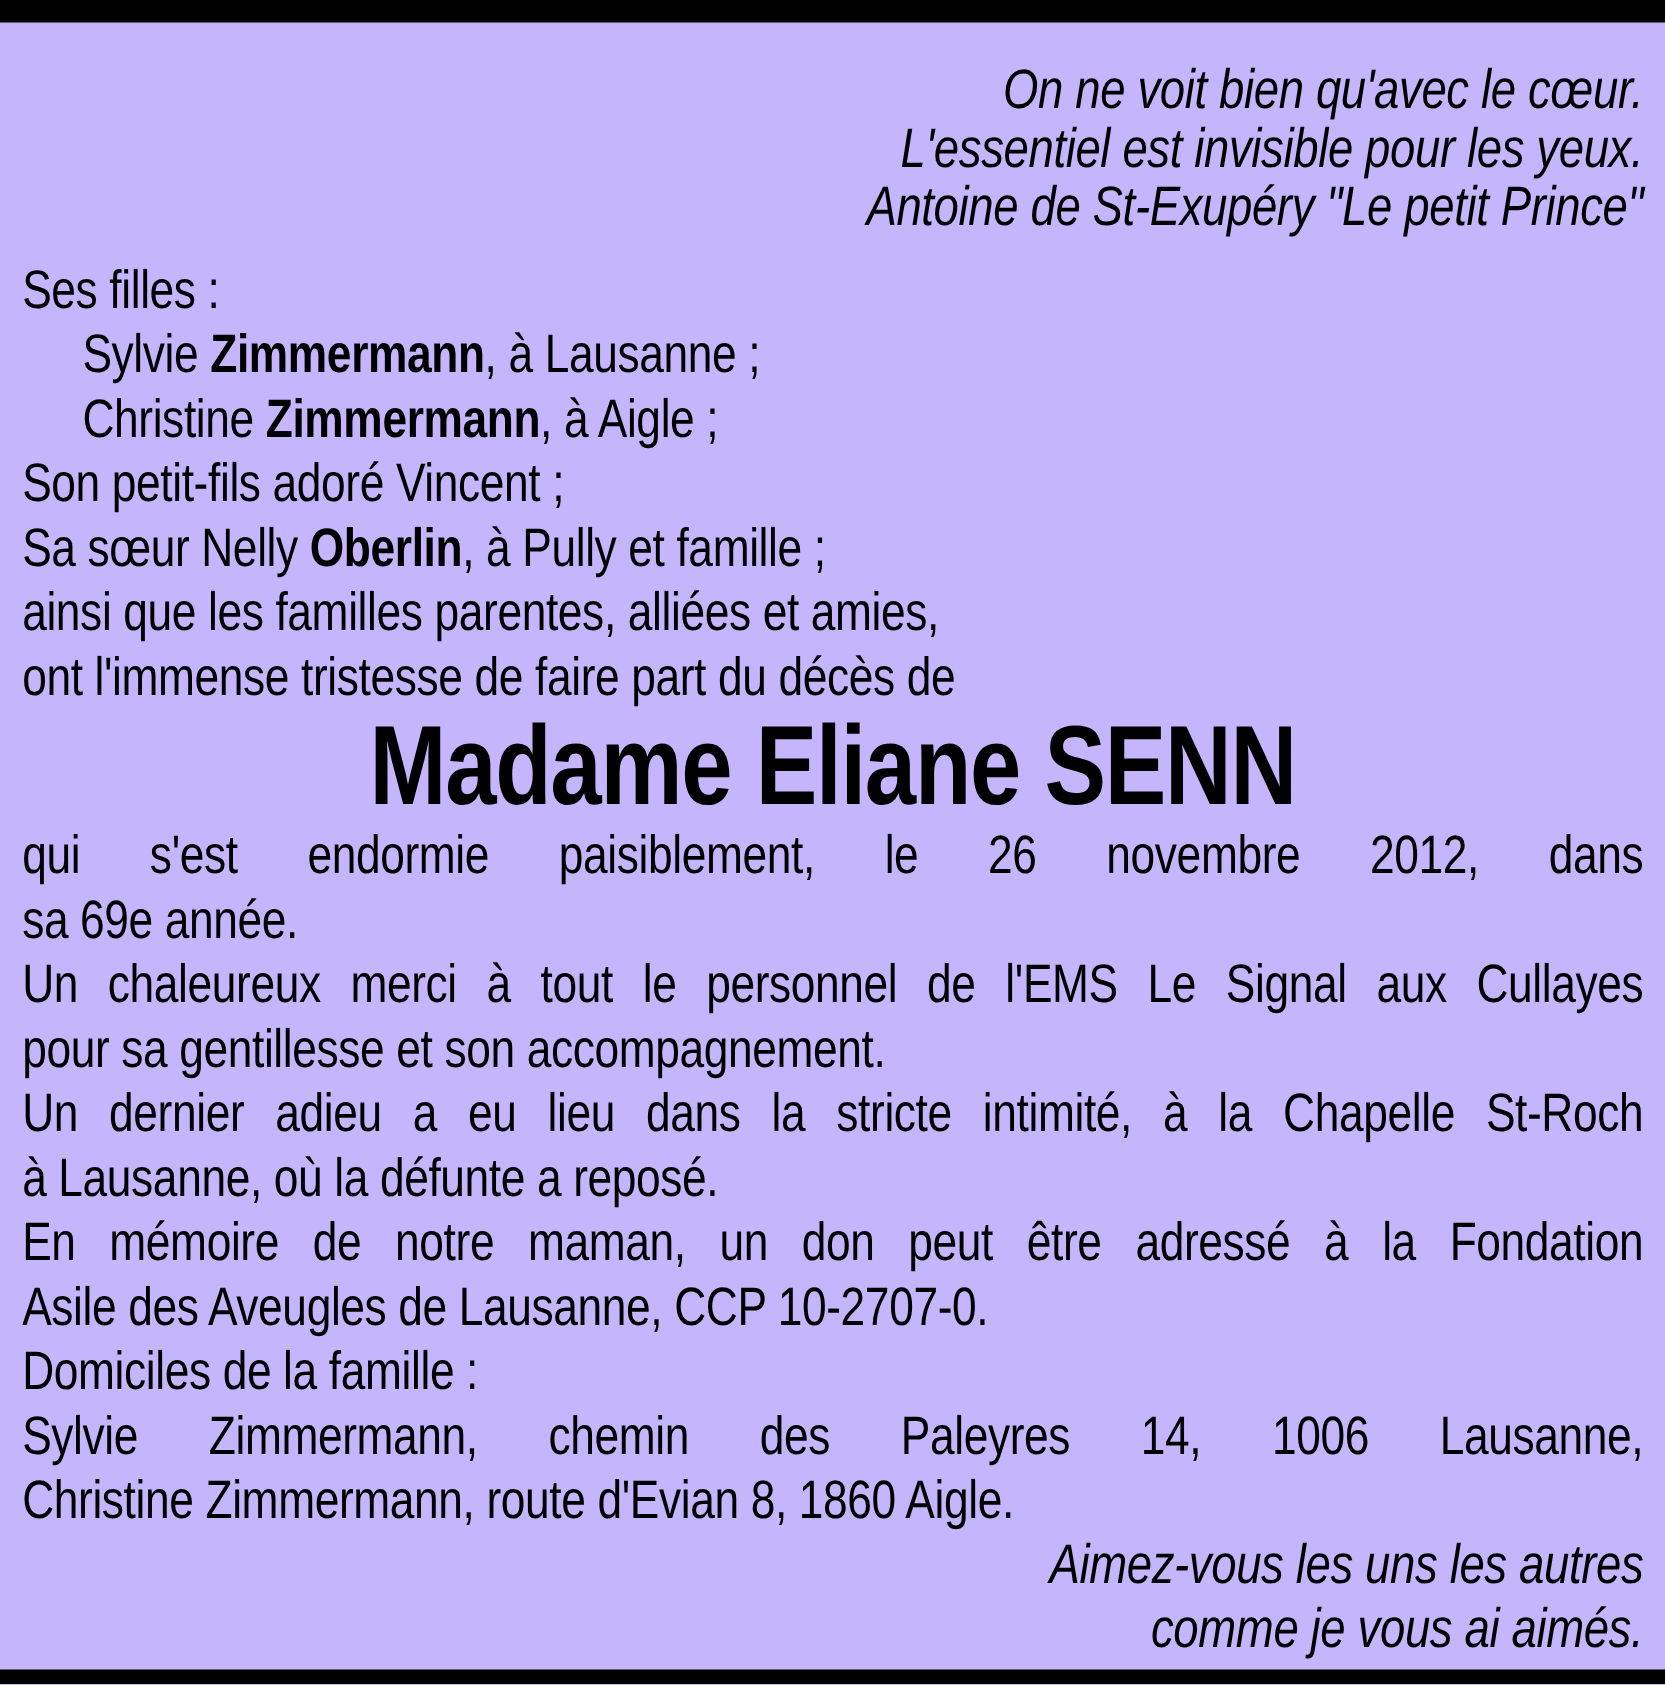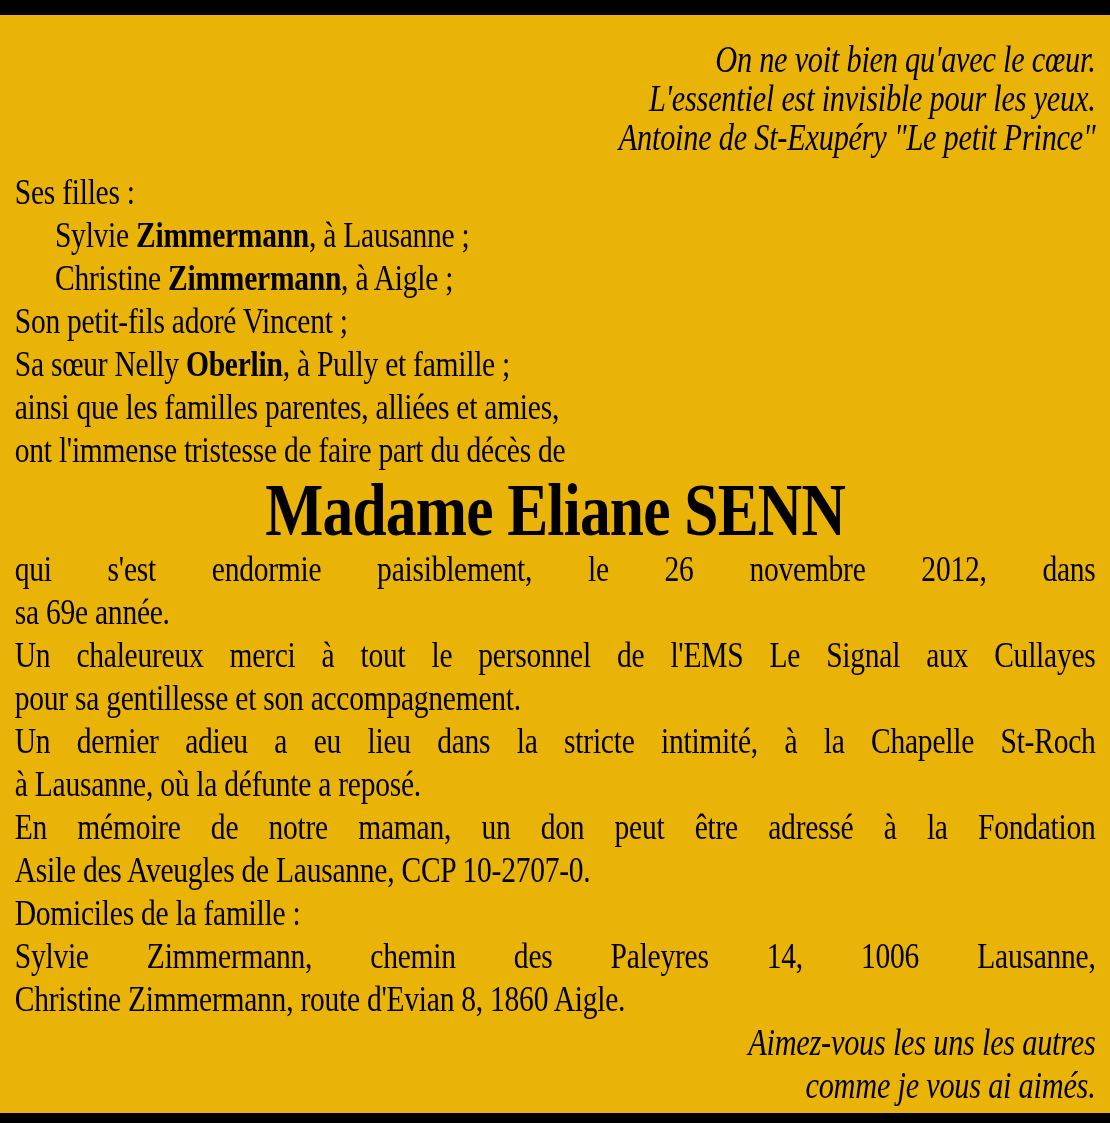--- a/index.html
+++ b/index.html
@@ -4,23 +4,23 @@
 <style>
   html, body {
     margin: 0;
     padding: 0;
     background: #ffffff;
   }
   .page {
     position: relative;
     width: 1110px;
     height: 1123px;
-    background: #eab308;
+    background: #c4b5fd;
     overflow: hidden;
-    font-family: Liberation Serif, serif;
+    font-family: Liberation Sans, sans-serif;
     color: #000000;
   }
   .rule {
     position: absolute;
     left: 0;
     width: 1110px;
     background: #000000;
   }
   .rule.top { top: 0; height: 15px; }
   .rule.bottom { top: 1113px; height: 10px; }

